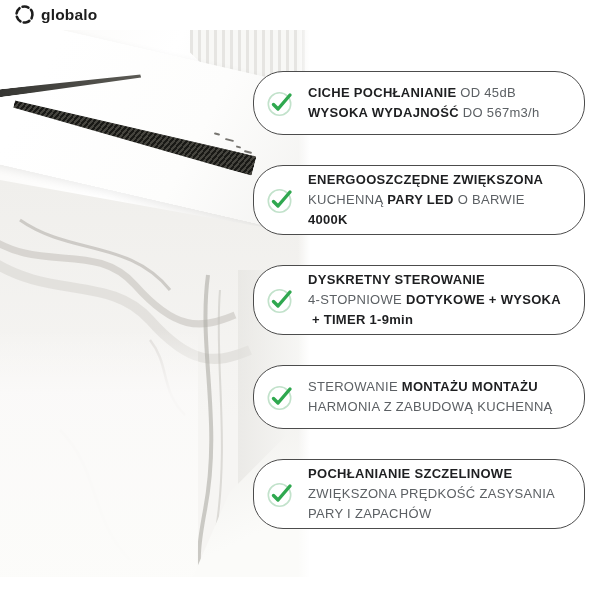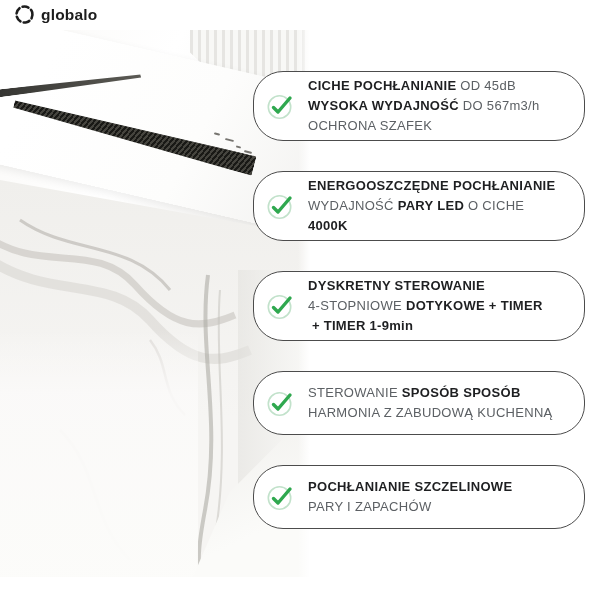--- a/index.html
+++ b/index.html
@@ -111,68 +111,68 @@
       <div class="feature-box">
     <div class="icon-cell">
       <svg viewBox="0 0 30 30" aria-hidden="true">
         <circle cx="13.5" cy="16" r="11.2" fill="#ffffff" stroke="#c2e2cb" stroke-width="1.6"></circle>
         <path d="M7.5 16.5 L12 21 L24 7" fill="none" stroke="#2fa84f" stroke-width="3.4" stroke-linecap="round" stroke-linejoin="round"></path>
       </svg>
     </div>
     <div class="feature-text">
           <div><span class="b">CICHE POCHŁANIANIE</span><span> OD 45dB</span></div>
           <div><span class="b">WYSOKA WYDAJNOŚĆ</span><span> DO 567m3/h</span></div>
-          <div><span>OCHRONA SZAFEK</span></div>
         </div>
   </div>
       <div class="feature-box">
     <div class="icon-cell">
       <svg viewBox="0 0 30 30" aria-hidden="true">
         <circle cx="13.5" cy="16" r="11.2" fill="#ffffff" stroke="#c2e2cb" stroke-width="1.6"></circle>
         <path d="M7.5 16.5 L12 21 L24 7" fill="none" stroke="#2fa84f" stroke-width="3.4" stroke-linecap="round" stroke-linejoin="round"></path>
       </svg>
     </div>
     <div class="feature-text">
-          <div><span class="b">ENERGOOSZCZĘDNE POCHŁANIANIE</span></div>
-          <div><span>WYDAJNOŚĆ </span><span class="b">PARY LED</span><span> O CICHE</span></div>
+          <div><span class="b">ENERGOOSZCZĘDNE ZWIĘKSZONA</span></div>
+          <div><span>KUCHENNĄ </span><span class="b">PARY LED</span><span> O BARWIE</span></div>
           <div><span class="b">4000K</span></div>
         </div>
   </div>
       <div class="feature-box">
     <div class="icon-cell">
       <svg viewBox="0 0 30 30" aria-hidden="true">
         <circle cx="13.5" cy="16" r="11.2" fill="#ffffff" stroke="#c2e2cb" stroke-width="1.6"></circle>
         <path d="M7.5 16.5 L12 21 L24 7" fill="none" stroke="#2fa84f" stroke-width="3.4" stroke-linecap="round" stroke-linejoin="round"></path>
       </svg>
     </div>
     <div class="feature-text">
           <div><span class="b">DYSKRETNY STEROWANIE</span></div>
-          <div><span>4-STOPNIOWE </span><span class="b">DOTYKOWE + TIMER</span></div>
+          <div><span>4-STOPNIOWE </span><span class="b">DOTYKOWE + WYSOKA</span></div>
           <div><span class="b">&nbsp;+ TIMER 1-9min</span></div>
         </div>
   </div>
       <div class="feature-box">
     <div class="icon-cell">
       <svg viewBox="0 0 30 30" aria-hidden="true">
         <circle cx="13.5" cy="16" r="11.2" fill="#ffffff" stroke="#c2e2cb" stroke-width="1.6"></circle>
         <path d="M7.5 16.5 L12 21 L24 7" fill="none" stroke="#2fa84f" stroke-width="3.4" stroke-linecap="round" stroke-linejoin="round"></path>
       </svg>
     </div>
     <div class="feature-text">
-          <div><span>STEROWANIE </span><span class="b">SPOSÓB SPOSÓB</span></div>
+          <div><span>STEROWANIE </span><span class="b">MONTAŻU MONTAŻU</span></div>
           <div><span>HARMONIA Z ZABUDOWĄ KUCHENNĄ</span></div>
         </div>
   </div>
       <div class="feature-box">
     <div class="icon-cell">
       <svg viewBox="0 0 30 30" aria-hidden="true">
         <circle cx="13.5" cy="16" r="11.2" fill="#ffffff" stroke="#c2e2cb" stroke-width="1.6"></circle>
         <path d="M7.5 16.5 L12 21 L24 7" fill="none" stroke="#2fa84f" stroke-width="3.4" stroke-linecap="round" stroke-linejoin="round"></path>
       </svg>
     </div>
     <div class="feature-text">
           <div><span class="b">POCHŁANIANIE SZCZELINOWE</span></div>
+          <div><span>ZWIĘKSZONA PRĘDKOŚĆ ZASYSANIA</span></div>
           <div><span>PARY I ZAPACHÓW</span></div>
         </div>
   </div>
     </div>
 
 </div>
 
 </body></html>

